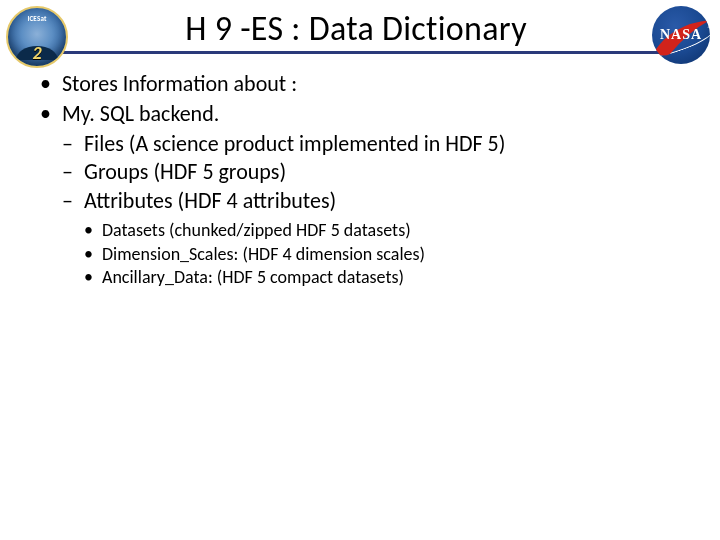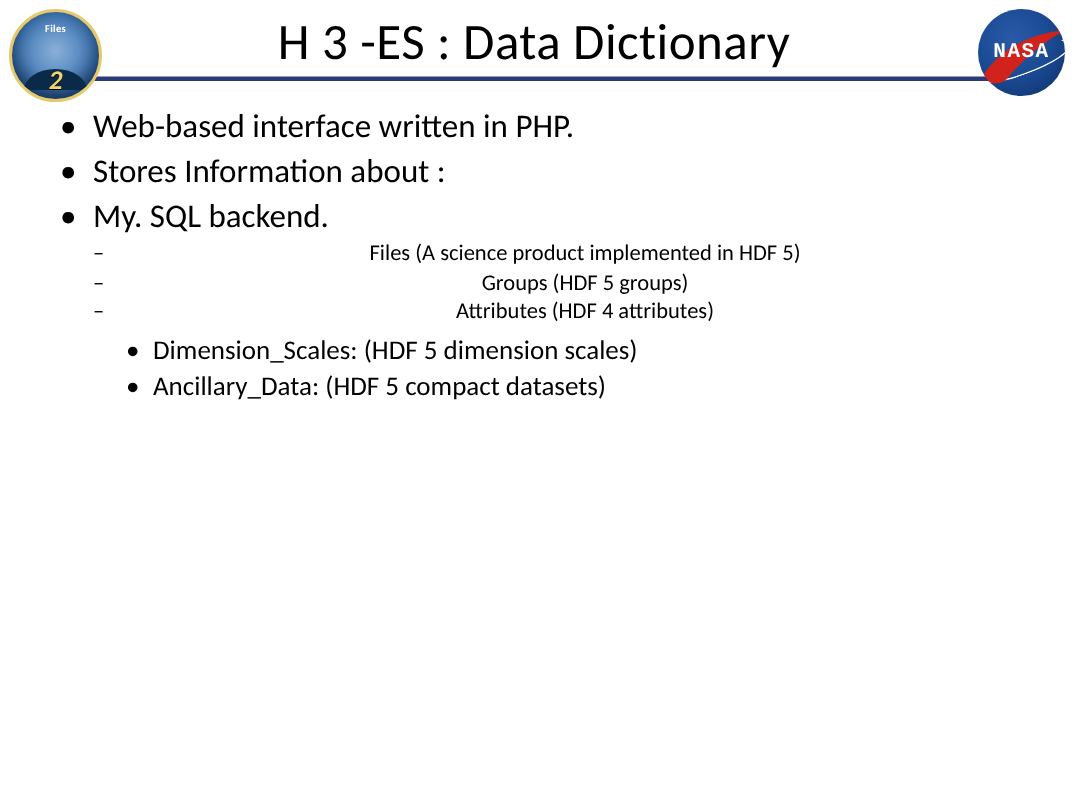--- a/index.html
+++ b/index.html
@@ -86,21 +86,21 @@
     border-radius: 50%;
     background: radial-gradient(circle at 40% 35%, #2a5aa8 0%, #1b4a93 50%, #0b2e66 100%);
     position: relative;
     overflow: hidden;
   }
   .nasa-text {
     position: absolute;
     top: 50%; left: 50%;
     transform: translate(-50%,-50%);
     color: #fff;
-    font-family: Liberation Mono, monospace;
+    font-family: Liberation Serif, serif;
     font-weight: 800;
     font-size: 14px;
     letter-spacing: 1px;
   }
   .nasa-orbit {
     position: absolute;
     width: 70px; height: 18px;
     border: 1.5px solid #fff;
     border-radius: 50%;
     top: 26px; left: -6px;
@@ -120,66 +120,66 @@
     line-height: 1.28;
   }
   ul.bullets { list-style: none; }
   ul.bullets > li { position: relative; padding-left: 22px; margin-bottom: 2px; }
   ul.bullets > li::before {
     content: "•";
     position: absolute;
     left: 0; top: 0;
     font-size: 22px;
   }
-  ul.dashes { list-style: none; margin: 2px 0 4px 22px; font-size: 15px; text-align: center; }
+  ul.dashes { list-style: none; margin: 2px 0 4px 22px; font-size: 22px; }
   ul.dashes > li { position: relative; padding-left: 22px; }
   ul.dashes > li::before {
     content: "–";
     position: absolute; left: 0; top: 0;
   }
   ul.subbul { list-style: none; margin: 4px 0 8px 44px; font-size: 18px; line-height: 1.32; }
   ul.subbul > li { position: relative; padding-left: 18px; }
   ul.subbul > li::before {
     content: "•"; position: absolute; left: 0; top: 0; font-size: 18px;
   }
   .last { margin-top: 4px; }
 </style>
 </head>
 <body>
 
 <div class="header">
   <div class="logo-left">
     <div class="icesat">
-      <span class="icesat-label">Files</span>
+      <span class="icesat-label">ICESat</span>
       <span class="icesat-num">2</span>
     </div>
   </div>
   <div class="title-wrap">
-    <div class="title">H 3 -ES : Data Dictionary</div>
+    <div class="title">H 9 -ES : Data Dictionary</div>
   </div>
   <div class="logo-right">
     <div class="nasa">
       <div class="nasa-orbit"></div>
       <svg class="nasa-swoosh" viewBox="0 0 60 60">
         <path d="M2 46 Q 20 18 58 14 Q 36 26 18 48 Q 10 52 2 46 Z"></path>
       </svg>
       <span class="nasa-text">NASA</span>
     </div>
   </div>
 </div>
 <div class="title-underline"></div>
 
 <div class="content">
   <ul class="bullets">
-    <li>Web-based interface written in PHP.</li>
     <li>Stores Information about :</li>
     <li>My. SQL backend.</li>
   </ul>
   <ul class="dashes">
     <li>Files (A science product implemented in HDF 5)</li>
     <li>Groups (HDF 5 groups)</li>
     <li>Attributes (HDF 4 attributes)</li>
   </ul>
   <ul class="subbul">
-    <li>Dimension_Scales: (HDF 5 dimension scales)</li>
+    <li>Datasets (chunked/zipped HDF 5 datasets)</li>
+    <li>Dimension_Scales: (HDF 4 dimension scales)</li>
     <li>Ancillary_Data: (HDF 5 compact datasets)</li>
   </ul>
 </div>
 
 </body></html>

